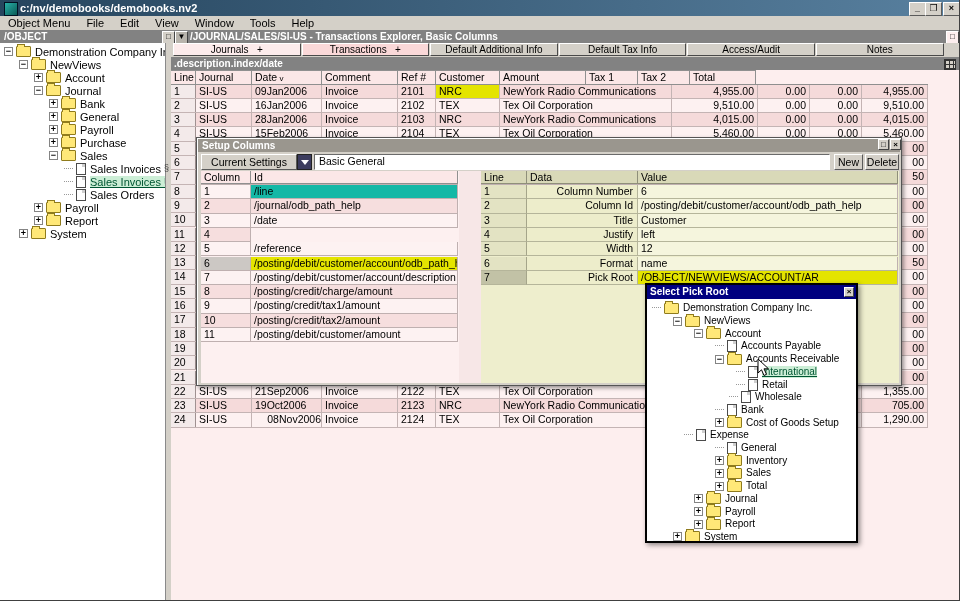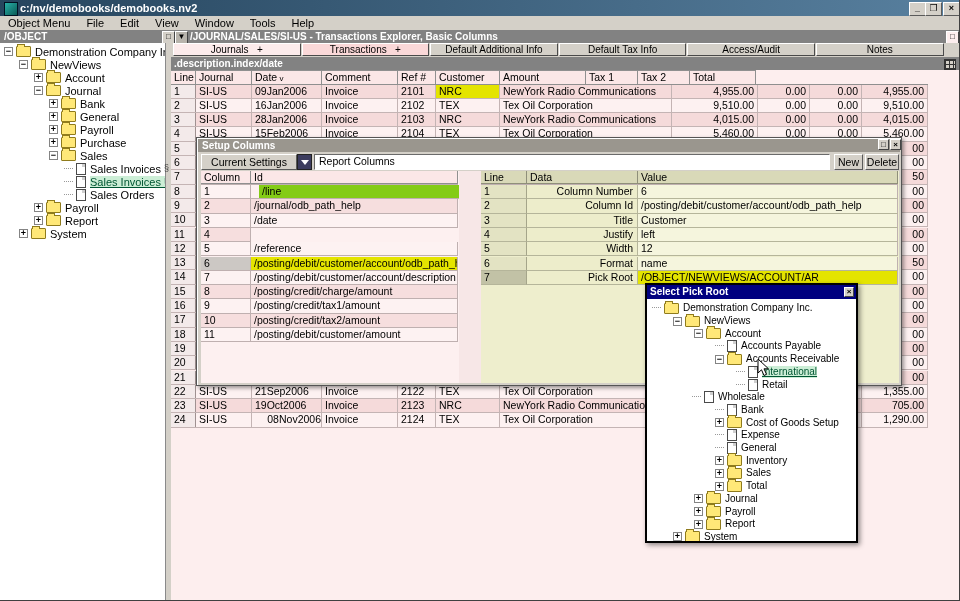--- a/index.html
+++ b/index.html
@@ -529,31 +529,31 @@
   <div class="abs" id="marker">§</div>
 
   <div class="abs" id="setupdialog">
     <div id="sd-title">
       <span>Setup Columns</span>
     </div>
     <span class="sdbtn" style="left:681px">□</span>
     <span class="sdbtn" style="left:693px">×</span>
     <div class="bevelbtn" style="left:4px;top:16px;width:96px;height:16px;line-height:14px">Current Settings</div>
     <div id="sd-droparrow" style="left:100px;top:16px;width:15px;height:16px"></div>
-    <div id="sd-field" style="left:117px;top:16px;width:516px;height:16px">Report Columns</div>
+    <div id="sd-field" style="left:117px;top:16px;width:516px;height:16px">Basic General</div>
     <div class="bevelbtn" style="left:637px;top:16px;width:29px;height:16px;line-height:14px">New</div>
     <div class="bevelbtn" style="left:668px;top:16px;width:34px;height:16px;line-height:14px">Delete</div>
     <div class="paneL" style="left:4px;top:33px;width:258px;height:212px" id="sd-left">
         <div class="drow" style="left: 0px; top: 0px; height: 14px;">
           <div class="dcell" style="width: 50px; background: rgb(251, 231, 231); border-right: 1px solid rgb(143, 143, 143); border-bottom: 1px solid rgb(143, 143, 143);">Column</div>
           <div class="dcell" style="width: 207px; background: rgb(251, 231, 231); border-right: 1px solid rgb(143, 143, 143); border-bottom: 1px solid rgb(143, 143, 143);">Id</div>
         </div>
         <div class="drow" style="left: 0px; top: 14px; height: 14.3px;">
           <div class="dcell" style="width: 50px; background: rgb(253, 242, 242);">1</div>
-          <div class="dcell" style="width: 207px; background: #84cc16; margin-left: 8px;">/line</div>
+          <div class="dcell" style="width: 207px; background: #14b8a6;">/line</div>
         </div>
         <div class="drow" style="left: 0px; top: 28.3px; height: 14.3px;">
           <div class="dcell" style="width: 50px; background: rgb(246, 222, 222);">2</div>
           <div class="dcell" style="width: 207px; background: rgb(246, 222, 222);">/journal/odb_path_help</div>
         </div>
         <div class="drow" style="left: 0px; top: 42.6px; height: 14.3px;">
           <div class="dcell" style="width: 50px; background: rgb(253, 242, 242);">3</div>
           <div class="dcell" style="width: 207px; background: rgb(253, 242, 242);">/date</div>
         </div>
         <div class="drow" style="left: 0px; top: 56.9px; height: 14.3px;">
@@ -667,36 +667,36 @@
         <div class="treerow" style="top: 66.5px; height: 12.7px; padding-left: 89px; font-size: 10px;">
           <div class="stub"></div>
           <div class="doc"></div>
           <div class="treelabel sel" style="white-space: nowrap;">International</div>
         </div>
         <div class="treerow" style="top: 79.2px; height: 12.7px; padding-left: 89px; font-size: 10px;">
           <div class="stub"></div>
           <div class="doc"></div>
           <div class="treelabel" style="white-space: nowrap;">Retail</div>
         </div>
-        <div class="treerow" style="top: 91.9px; height: 12.7px; padding-left: 45px; font-size: 10px;">
+        <div class="treerow" style="top: 91.9px; height: 12.7px; padding-left: 82px; font-size: 10px;">
           <div class="stub"></div>
           <div class="doc"></div>
           <div class="treelabel" style="white-space: nowrap;">Wholesale</div>
         </div>
         <div class="treerow" style="top: 104.6px; height: 12.7px; padding-left: 68px; font-size: 10px;">
           <div class="stub"></div>
           <div class="doc"></div>
           <div class="treelabel" style="white-space: nowrap;">Bank</div>
         </div>
         <div class="treerow" style="top: 117.3px; height: 12.7px; padding-left: 68px; font-size: 10px;">
           <div class="expander">+</div>
           <div class="folder"></div>
           <div class="treelabel" style="white-space: nowrap;">Cost of Goods Setup</div>
         </div>
-        <div class="treerow" style="top: 130px; height: 12.7px; padding-left: 68px; font-size: 10px;">
+        <div class="treerow" style="top: 130px; height: 12.7px; padding-left: 37px; font-size: 10px;">
           <div class="stub"></div>
           <div class="doc"></div>
           <div class="treelabel" style="white-space: nowrap;">Expense</div>
         </div>
         <div class="treerow" style="top: 142.7px; height: 12.7px; padding-left: 68px; font-size: 10px;">
           <div class="stub"></div>
           <div class="doc"></div>
           <div class="treelabel" style="white-space: nowrap;">General</div>
         </div>
         <div class="treerow" style="top: 155.4px; height: 12.7px; padding-left: 68px; font-size: 10px;">

